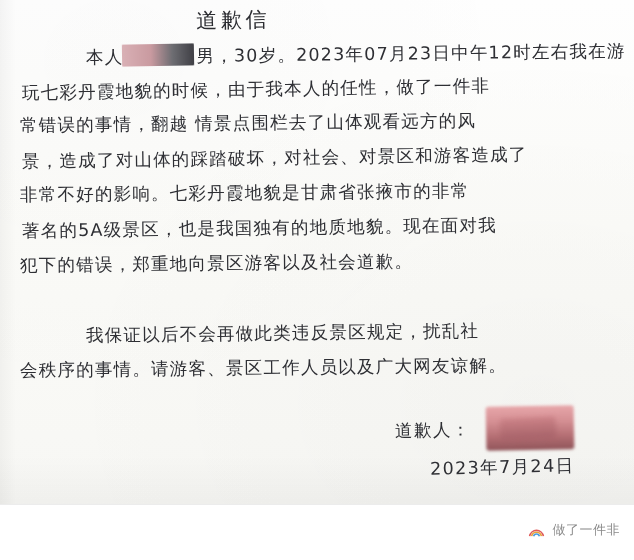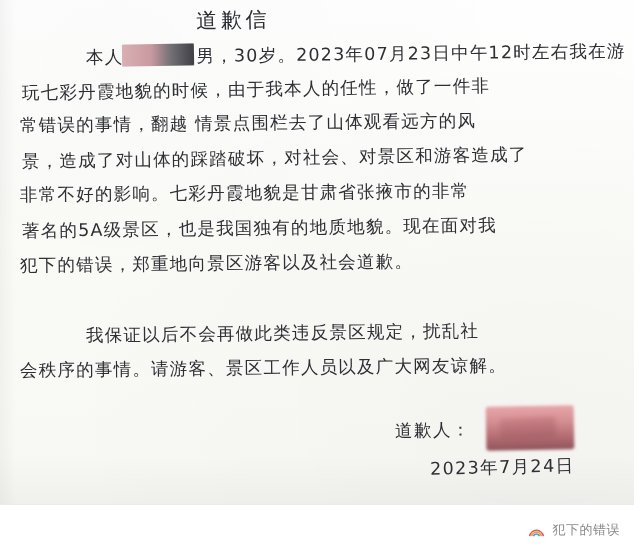--- a/index.html
+++ b/index.html
@@ -216,17 +216,17 @@
     <div id="channel">
       <span id="channel-icon">
         <svg width="17" height="17" viewBox="0 0 17 17" aria-hidden="true">
           <g fill="none" stroke-width="1.6">
             <path d="M1.6 14.2 A7 7 0 0 1 15.4 14.2" stroke="#e05a5a"></path>
             <path d="M3.6 14.2 A5 5 0 0 1 13.4 14.2" stroke="#e8a23d"></path>
             <path d="M5.6 14.2 A3 3 0 0 1 11.4 14.2" stroke="#4e9de0"></path>
           </g>
         </svg>
       </span>
-      <span id="channel-name">犯下的错误</span>
+      <span id="channel-name">做了一件非</span>
     </div>
   </div>
 
 </div>
 
 </body></html>

